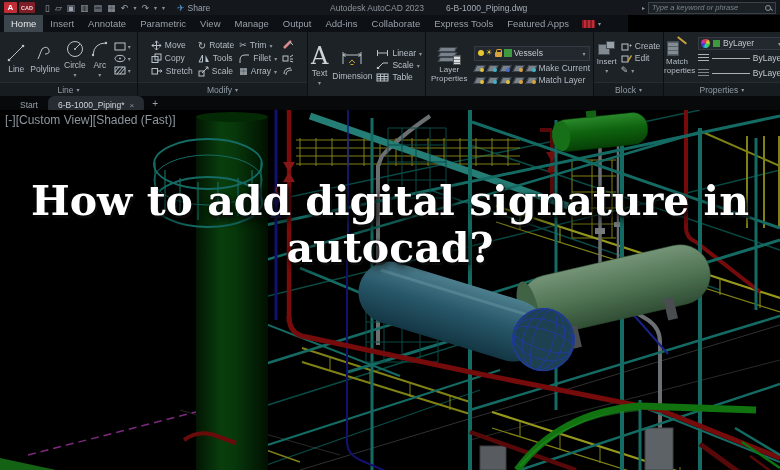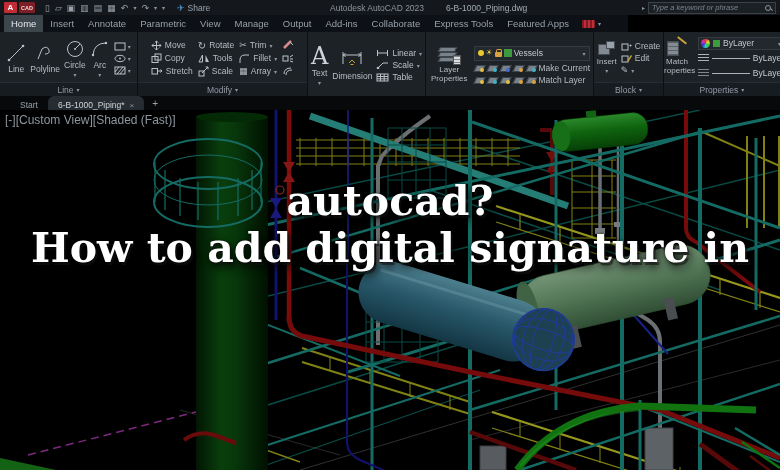--- a/index.html
+++ b/index.html
@@ -689,17 +689,17 @@
       <g>
         <path class="st s-teal" stroke-width="2.5" d="M735 318 L780 345"></path>
         <path class="st s-green" stroke-width="2.5" d="M742 332 L780 358"></path>
         <path class="st s-redd" stroke-width="2.5" d="M750 346 L780 368"></path>
       </g>
     </svg>
 
     <div class="scene-dim"></div>
     <div class="vp-controls">[-][Custom View][Shaded (Fast)]</div>
     <div class="overlay-title">
+      <div>How to add digital signature in</div>
       <div>autocad?</div>
-      <div>How to add digital signature in</div>
     </div>
   </div>
 </div>
 
 </body></html>

